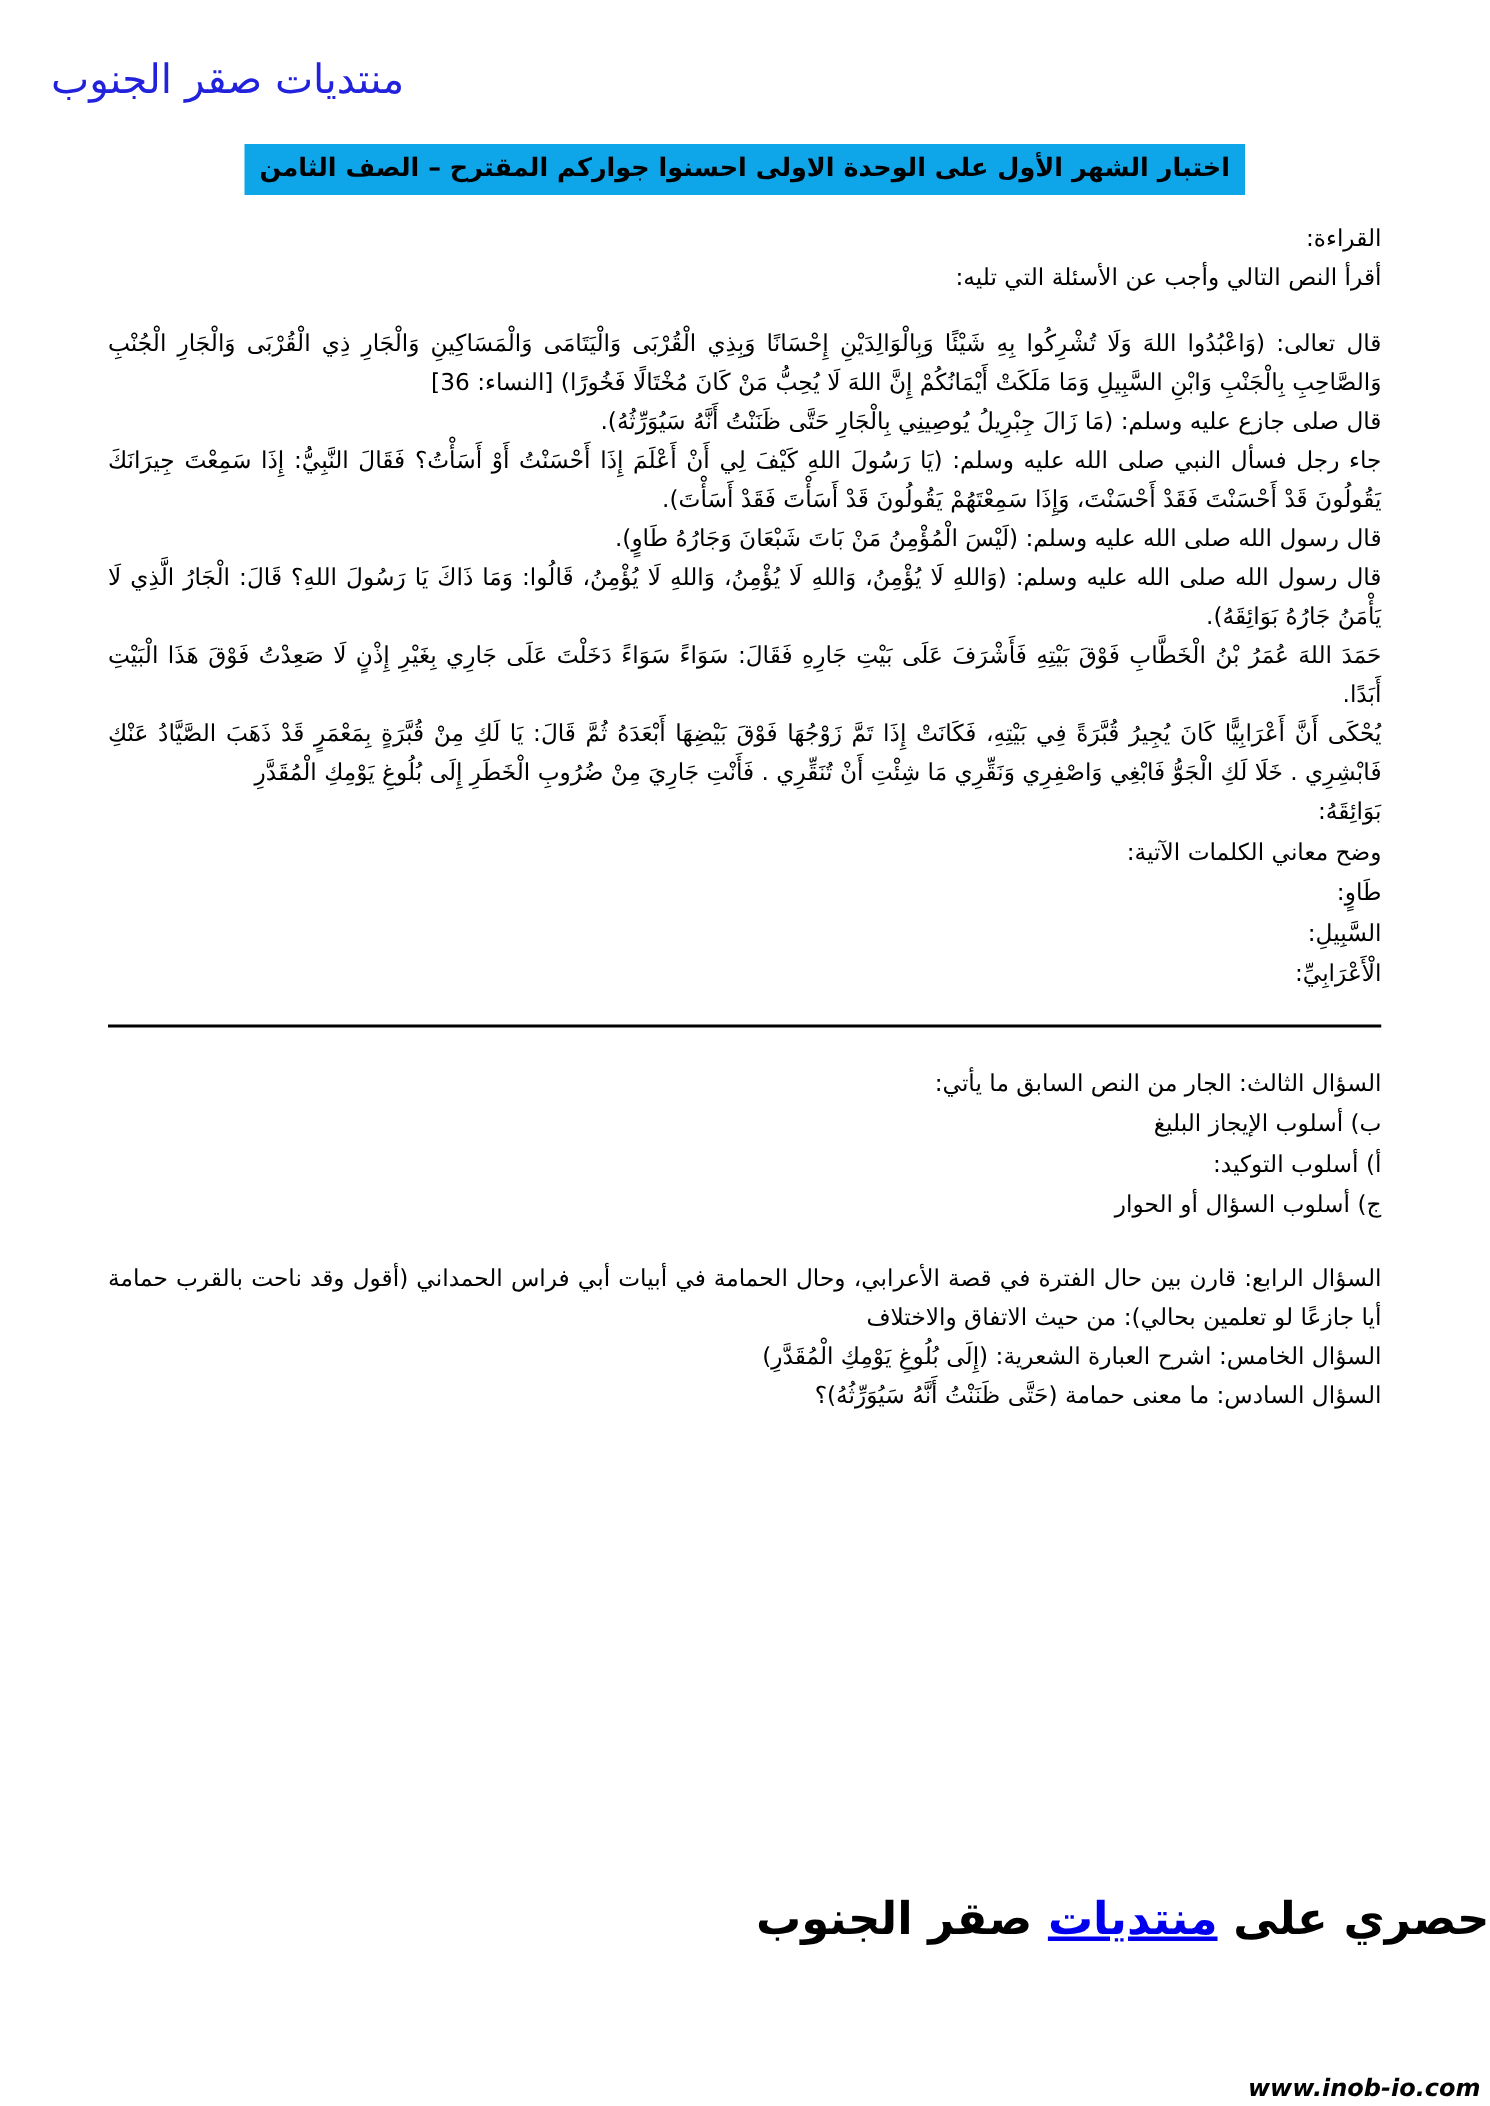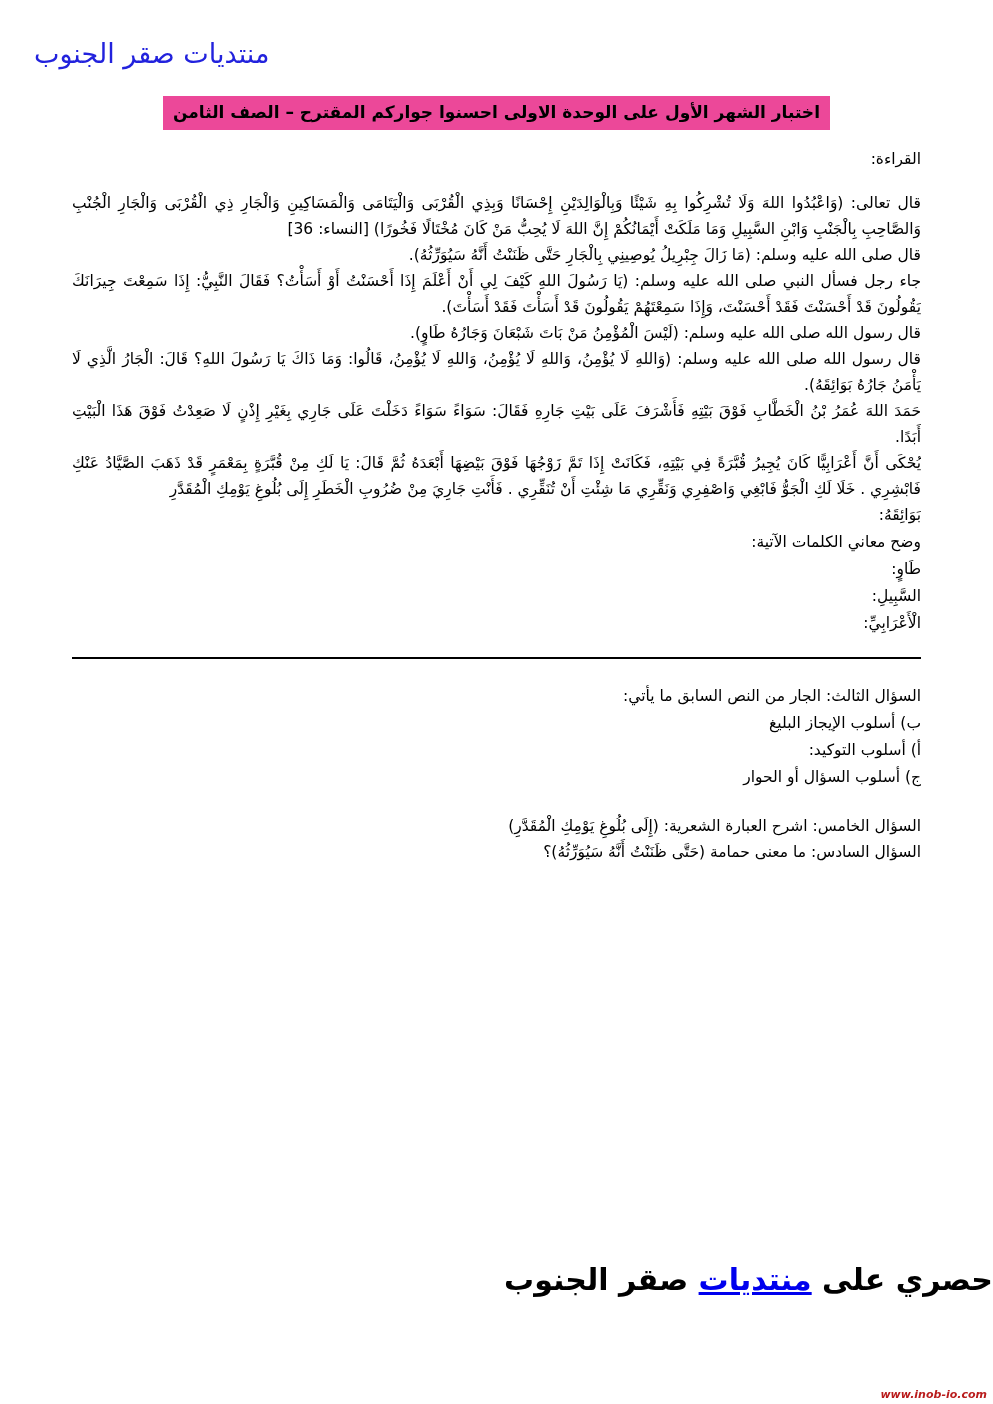--- a/index.html
+++ b/index.html
@@ -25,21 +25,21 @@
   .title-row {
     position: absolute;
     top: 96px;
     left: 0;
     width: 100%;
     text-align: center;
   }
   .title-highlight {
     display: inline-block;
     direction: rtl;
-    background: #ec4899;
+    background: #0ea5e9;
     color: #000;
     font-weight: bold;
     font-size: 17px;
     line-height: 24px;
     padding: 4px 10px 6px 10px;
   }
   .content {
     position: absolute;
     top: 146px;
     right: 72px;
@@ -78,45 +78,46 @@
   }
   .footer-line .forum-link {
     color: #0000ee;
     text-decoration: underline;
     cursor: pointer;
   }
   .watermark {
     position: absolute;
     right: 6px;
     bottom: 3px;
-    font-size: 11px;
+    font-size: 16px;
     font-weight: bold;
     font-style: italic;
-    color: #b91c1c;
+    color: #000000;
   }
 </style>
 </head>
 <body>
 
 <div class="page">
 
   <div class="site-name">منتديات صقر الجنوب</div>
 
   <div class="title-row">
     <span class="title-highlight">اختبار الشهر الأول  على الوحدة الاولى احسنوا جواركم المقترح – الصف الثامن</span>
   </div>
 
   <div class="content">
 
     <div class="lead-block">
       <p>القراءة:</p>
+      <p>أقرأ النص التالي وأجب عن الأسئلة التي تليه:</p>
     </div>
 
     <p class="passage">قال تعالى: (وَاعْبُدُوا اللهَ وَلَا تُشْرِكُوا بِهِ شَيْئًا وَبِالْوَالِدَيْنِ إِحْسَانًا وَبِذِي الْقُرْبَى وَالْيَتَامَى وَالْمَسَاكِينِ وَالْجَارِ ذِي الْقُرْبَى وَالْجَارِ الْجُنْبِ وَالصَّاحِبِ بِالْجَنْبِ وَابْنِ السَّبِيلِ وَمَا مَلَكَتْ أَيْمَانُكُمْ إِنَّ اللهَ لَا يُحِبُّ مَنْ كَانَ مُخْتَالًا فَخُورًا) [النساء: 36]</p>
-    <p class="passage">قال صلى الله عليه وسلم: (مَا زَالَ جِبْرِيلُ يُوصِينِي بِالْجَارِ حَتَّى ظَنَنْتُ أَنَّهُ سَيُوَرِّثُهُ).</p>
+    <p class="passage">قال صلى جازع عليه وسلم: (مَا زَالَ جِبْرِيلُ يُوصِينِي بِالْجَارِ حَتَّى ظَنَنْتُ أَنَّهُ سَيُوَرِّثُهُ).</p>
     <p class="passage">جاء رجل فسأل النبي صلى الله عليه وسلم: (يَا رَسُولَ اللهِ كَيْفَ لِي أَنْ أَعْلَمَ إِذَا أَحْسَنْتُ أَوْ أَسَأْتُ؟ فَقَالَ النَّبِيُّ: إِذَا سَمِعْتَ جِيرَانَكَ يَقُولُونَ قَدْ أَحْسَنْتَ فَقَدْ أَحْسَنْتَ، وَإِذَا سَمِعْتَهُمْ يَقُولُونَ قَدْ أَسَأْتَ فَقَدْ أَسَأْتَ).</p>
     <p class="passage">قال رسول الله صلى الله عليه وسلم: (لَيْسَ الْمُؤْمِنُ مَنْ بَاتَ شَبْعَانَ وَجَارُهُ طَاوٍ).</p>
     <p class="passage">قال رسول الله صلى الله عليه وسلم: (وَاللهِ لَا يُؤْمِنُ، وَاللهِ لَا يُؤْمِنُ، وَاللهِ لَا يُؤْمِنُ، قَالُوا: وَمَا ذَاكَ يَا رَسُولَ اللهِ؟ قَالَ: الْجَارُ الَّذِي لَا يَأْمَنُ جَارُهُ بَوَائِقَهُ).</p>
     <p class="passage">حَمَدَ اللهَ عُمَرُ بْنُ الْخَطَّابِ فَوْقَ بَيْتِهِ فَأَشْرَفَ عَلَى بَيْتِ جَارِهِ فَقَالَ: سَوَاءً سَوَاءً دَخَلْتَ عَلَى جَارِي بِغَيْرِ إِذْنٍ لَا صَعِدْتُ فَوْقَ هَذَا الْبَيْتِ أَبَدًا.</p>
     <p class="passage">يُحْكَى أَنَّ أَعْرَابِيًّا كَانَ يُجِيرُ قُبَّرَةً فِي بَيْتِهِ، فَكَانَتْ إِذَا تَمَّ زَوْجُهَا فَوْقَ بَيْضِهَا أَبْعَدَهُ ثُمَّ قَالَ: يَا لَكِ مِنْ قُبَّرَةٍ بِمَعْمَرٍ قَدْ ذَهَبَ الصَّيَّادُ عَنْكِ فَابْشِرِي . خَلَا لَكِ الْجَوُّ فَابْغِي وَاصْفِرِي وَنَقِّرِي مَا شِئْتِ أَنْ تُنَقِّرِي . فَأَنْتِ جَارِيَ مِنْ ضُرُوبِ الْخَطَرِ إِلَى بُلُوغِ يَوْمِكِ الْمُقَدَّرِ</p>
 
     <div class="vocab-block">
       <p>بَوَائِقَهُ:</p>
       <p>وضح معاني الكلمات الآتية:</p>
       <p>طَاوٍ:</p>
@@ -129,20 +130,21 @@
 
     <div class="q-block">
       <p>السؤال الثالث: الجار من النص السابق ما يأتي:</p>
       <p>ب) أسلوب الإيجاز البليغ</p>
       <p>أ) أسلوب التوكيد:</p>
       <p>ج) أسلوب السؤال أو الحوار</p>
     </div>
 
     <div class="spacer-sm"></div>
 
+    <p class="passage">السؤال الرابع: قارن بين حال الفترة في قصة الأعرابي، وحال الحمامة في أبيات أبي فراس الحمداني (أقول وقد ناحت بالقرب حمامة أيا جازعًا لو تعلمين بحالي): من حيث الاتفاق والاختلاف</p>
     <p class="passage">السؤال الخامس: اشرح العبارة الشعرية: (إِلَى بُلُوغِ يَوْمِكِ الْمُقَدَّرِ)</p>
     <p class="passage">السؤال السادس: ما معنى حمامة (حَتَّى ظَنَنْتُ أَنَّهُ سَيُوَرِّثُهُ)؟</p>
 
   </div>
 
   <div class="footer-line">
     <span>حصري على </span><span class="forum-link">منتديات</span><span> صقر الجنوب</span>
   </div>
 
   <div class="watermark">www.inob-io.com</div>

